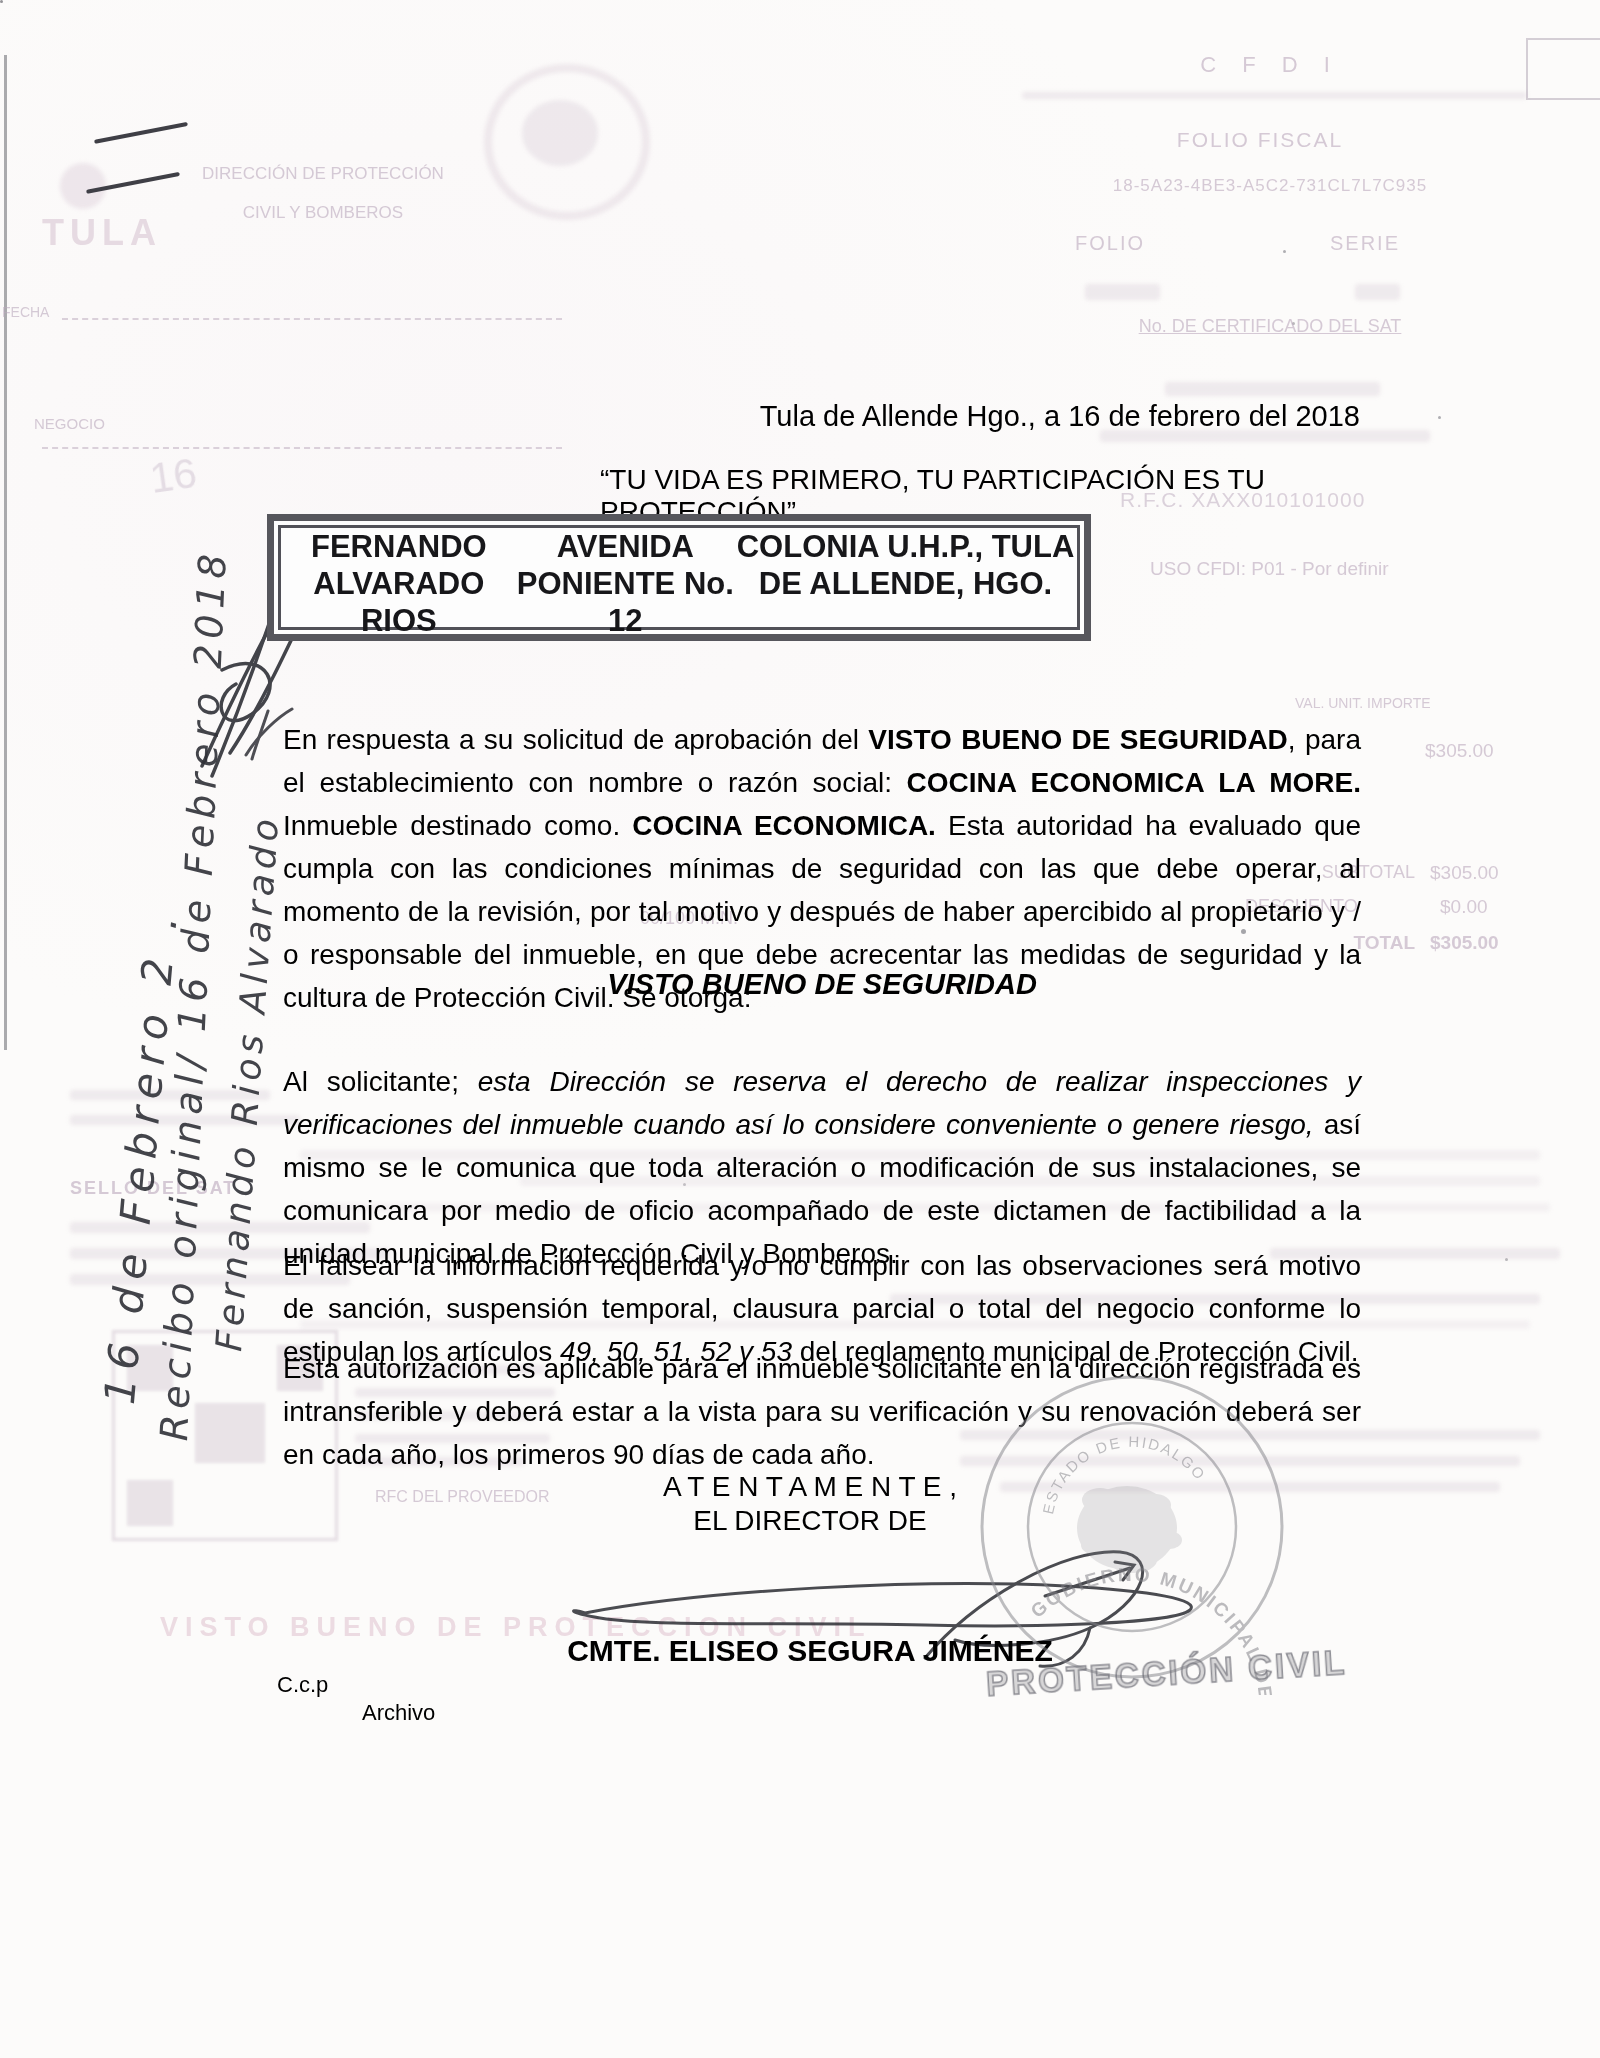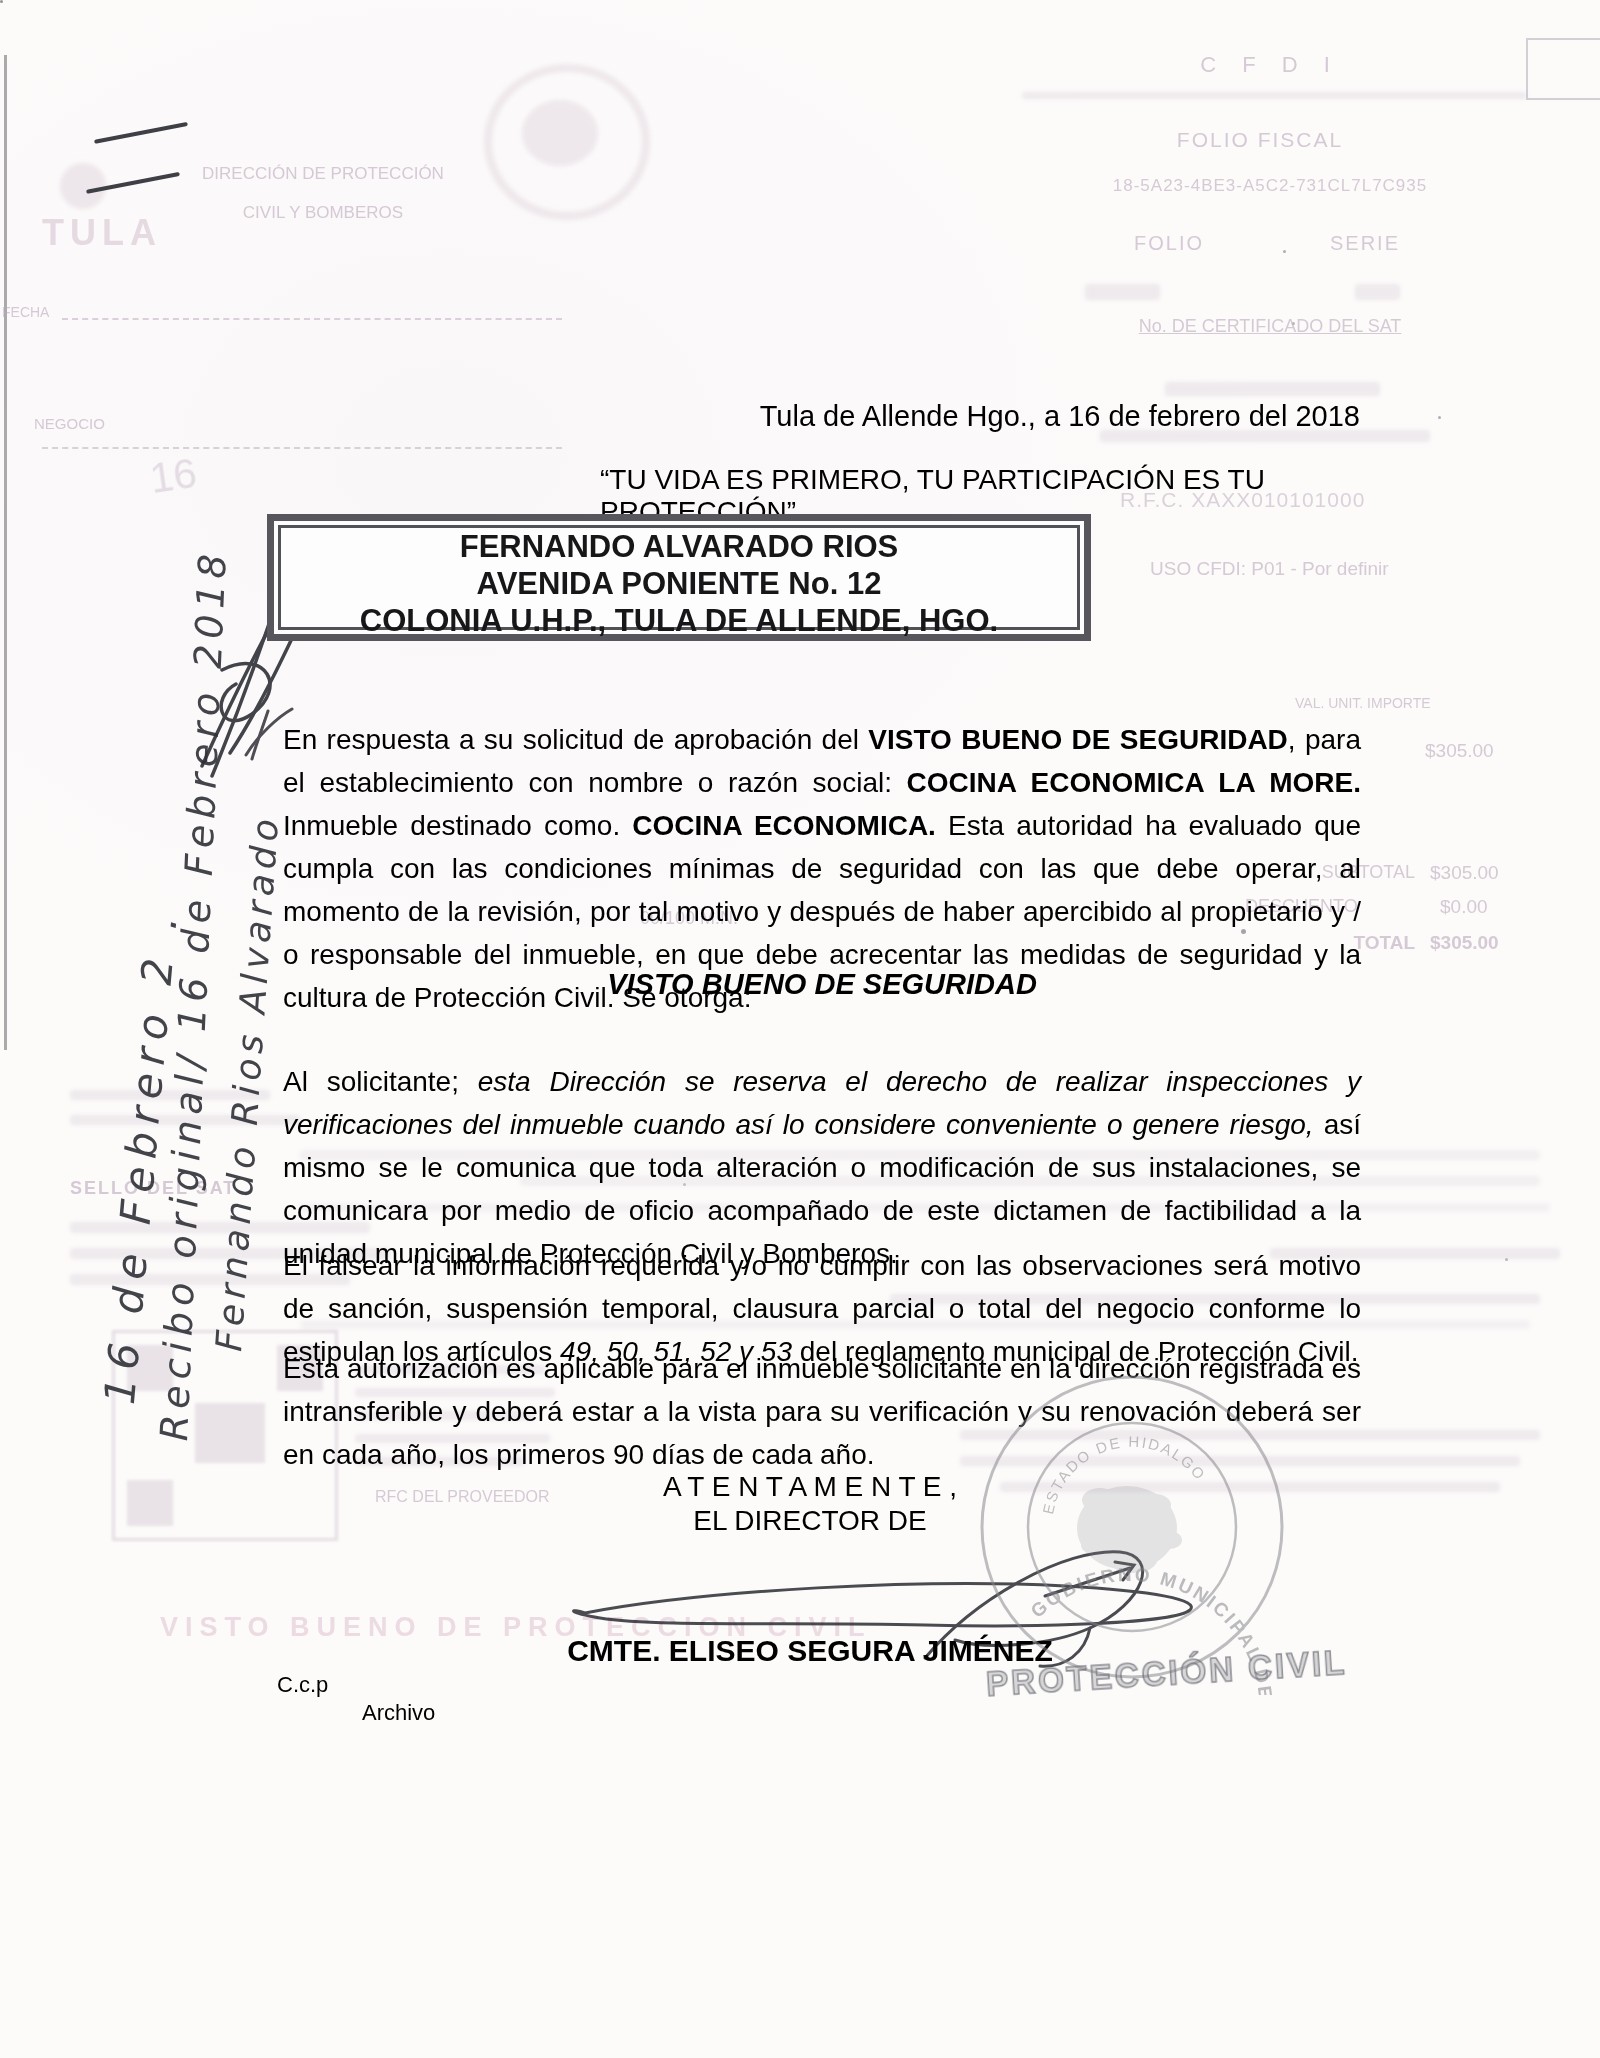--- a/index.html
+++ b/index.html
@@ -25,21 +25,21 @@
   .ghost-qr .q{position:absolute;background:rgba(188,172,190,.3);}
   
   .hand{font-family:"DejaVu Sans", sans-serif;font-style:italic;color:#34353c;
     transform-origin:0 0;white-space:nowrap;opacity:.92;}
   .pen-stroke{height:4px;background:#3f3f46;border-radius:2px;transform-origin:0 0;}
   
   .t{color:#000000;}
   .date-line{left:700px;top:400px;width:660px;text-align:right;font-size:29px;}
   .motto{left:600px;top:436px;width:772px;font-size:28px;margin-top:28px;}
   .addr-outer{left:267px;top:514px;width:824px;height:127px;border:7px solid #56565c;background:#fdfdfd;box-sizing:border-box;}
-  .addr-inner{position:absolute;inset:4px;border:3px solid #515158;display:flex;flex-direction:column;justify-content:flex-start;}
+  .addr-inner{position:absolute;inset:4px;border:3px solid #515158;display:flex;flex-direction:row;justify-content:flex-end;}
   .addr-inner div{text-align:center;font-weight:bold;font-size:31px;line-height:37px;color:#17171a;}
   .para{left:283px;width:1078px;font-size:28px;line-height:43px;text-align:justify;}
   .heading{left:283px;top:968px;width:1078px;text-align:center;font-weight:bold;font-style:italic;font-size:29px;}
   .closing{left:250px;width:1120px;text-align:center;font-size:28px;line-height:34px;}
   .cmte{left:250px;top:1634px;width:1120px;text-align:center;font-weight:bold;font-size:30px;}
   .small{font-size:22px;}
   
   .seal-svg{left:965px;top:1360px;opacity:.52;filter:blur(.4px);}
   .pc-stamp{left:985px;top:1664px;font-size:35px;font-weight:bold;letter-spacing:3px;
     transform:rotate(-3.5deg) scaleX(.95);transform-origin:0 0;
@@ -63,21 +63,21 @@
 <div class="abs ghost" style="left:2px;top:304px;font-size:14px;">FECHA</div>
 <div class="abs ghost-dashed" style="left:62px;top:318px;width:500px;"></div>
 <div class="abs ghost" style="left:34px;top:415px;font-size:15px;">NEGOCIO</div>
 <div class="abs ghost-dashed" style="left:42px;top:447px;width:520px;"></div>
 <div class="abs ghost" style="left:150px;top:452px;font-size:42px;transform:rotate(-8deg);color:rgba(186,168,188,.35);">16</div>
 
 <div class="abs ghost" style="left:1150px;top:52px;width:240px;text-align:center;font-size:22px;letter-spacing:10px;">C F D I</div>
 <div class="abs ghost-smudge" style="left:1022px;top:92px;width:505px;height:7px;"></div>
 <div class="abs ghost" style="left:1140px;top:128px;width:240px;text-align:center;font-size:21px;letter-spacing:2px;">FOLIO FISCAL</div>
 <div class="abs ghost" style="left:1060px;top:176px;width:420px;text-align:center;font-size:17px;letter-spacing:1px;">18-5A23-4BE3-A5C2-731CL7L7C935</div>
-<div class="abs ghost" style="left:1134px;top:232px;font-size:20px;letter-spacing:2px;text-align:right;">FOLIO</div>
+<div class="abs ghost" style="left:1075px;top:232px;font-size:20px;letter-spacing:2px;text-align:right;">FOLIO</div>
 <div class="abs ghost" style="left:1330px;top:232px;font-size:20px;letter-spacing:2px;">SERIE</div>
 <div class="abs ghost-smudge" style="left:1085px;top:284px;width:75px;height:16px;"></div>
 <div class="abs ghost-smudge" style="left:1355px;top:284px;width:45px;height:16px;"></div>
 <div class="abs ghost" style="left:1080px;top:316px;width:380px;text-align:center;font-size:18px;text-decoration:underline;">No. DE CERTIFICADO DEL SAT</div>
 <div class="abs ghost-smudge" style="left:1165px;top:382px;width:215px;height:14px;"></div>
 <div class="abs ghost-smudge" style="left:1100px;top:430px;width:330px;height:12px;"></div>
 <div class="abs ghost" style="left:1120px;top:488px;font-size:21px;letter-spacing:1px;opacity:.85;">R.F.C. XAXX010101000</div>
 <div class="abs ghost" style="left:1150px;top:558px;font-size:19px;">USO CFDI: P01 - Por definir</div>
 <div class="abs ghost" style="left:1295px;top:695px;font-size:14px;">VAL. UNIT.   IMPORTE</div>
 <div class="abs ghost" style="left:1425px;top:740px;font-size:19px;">$305.00</div>

